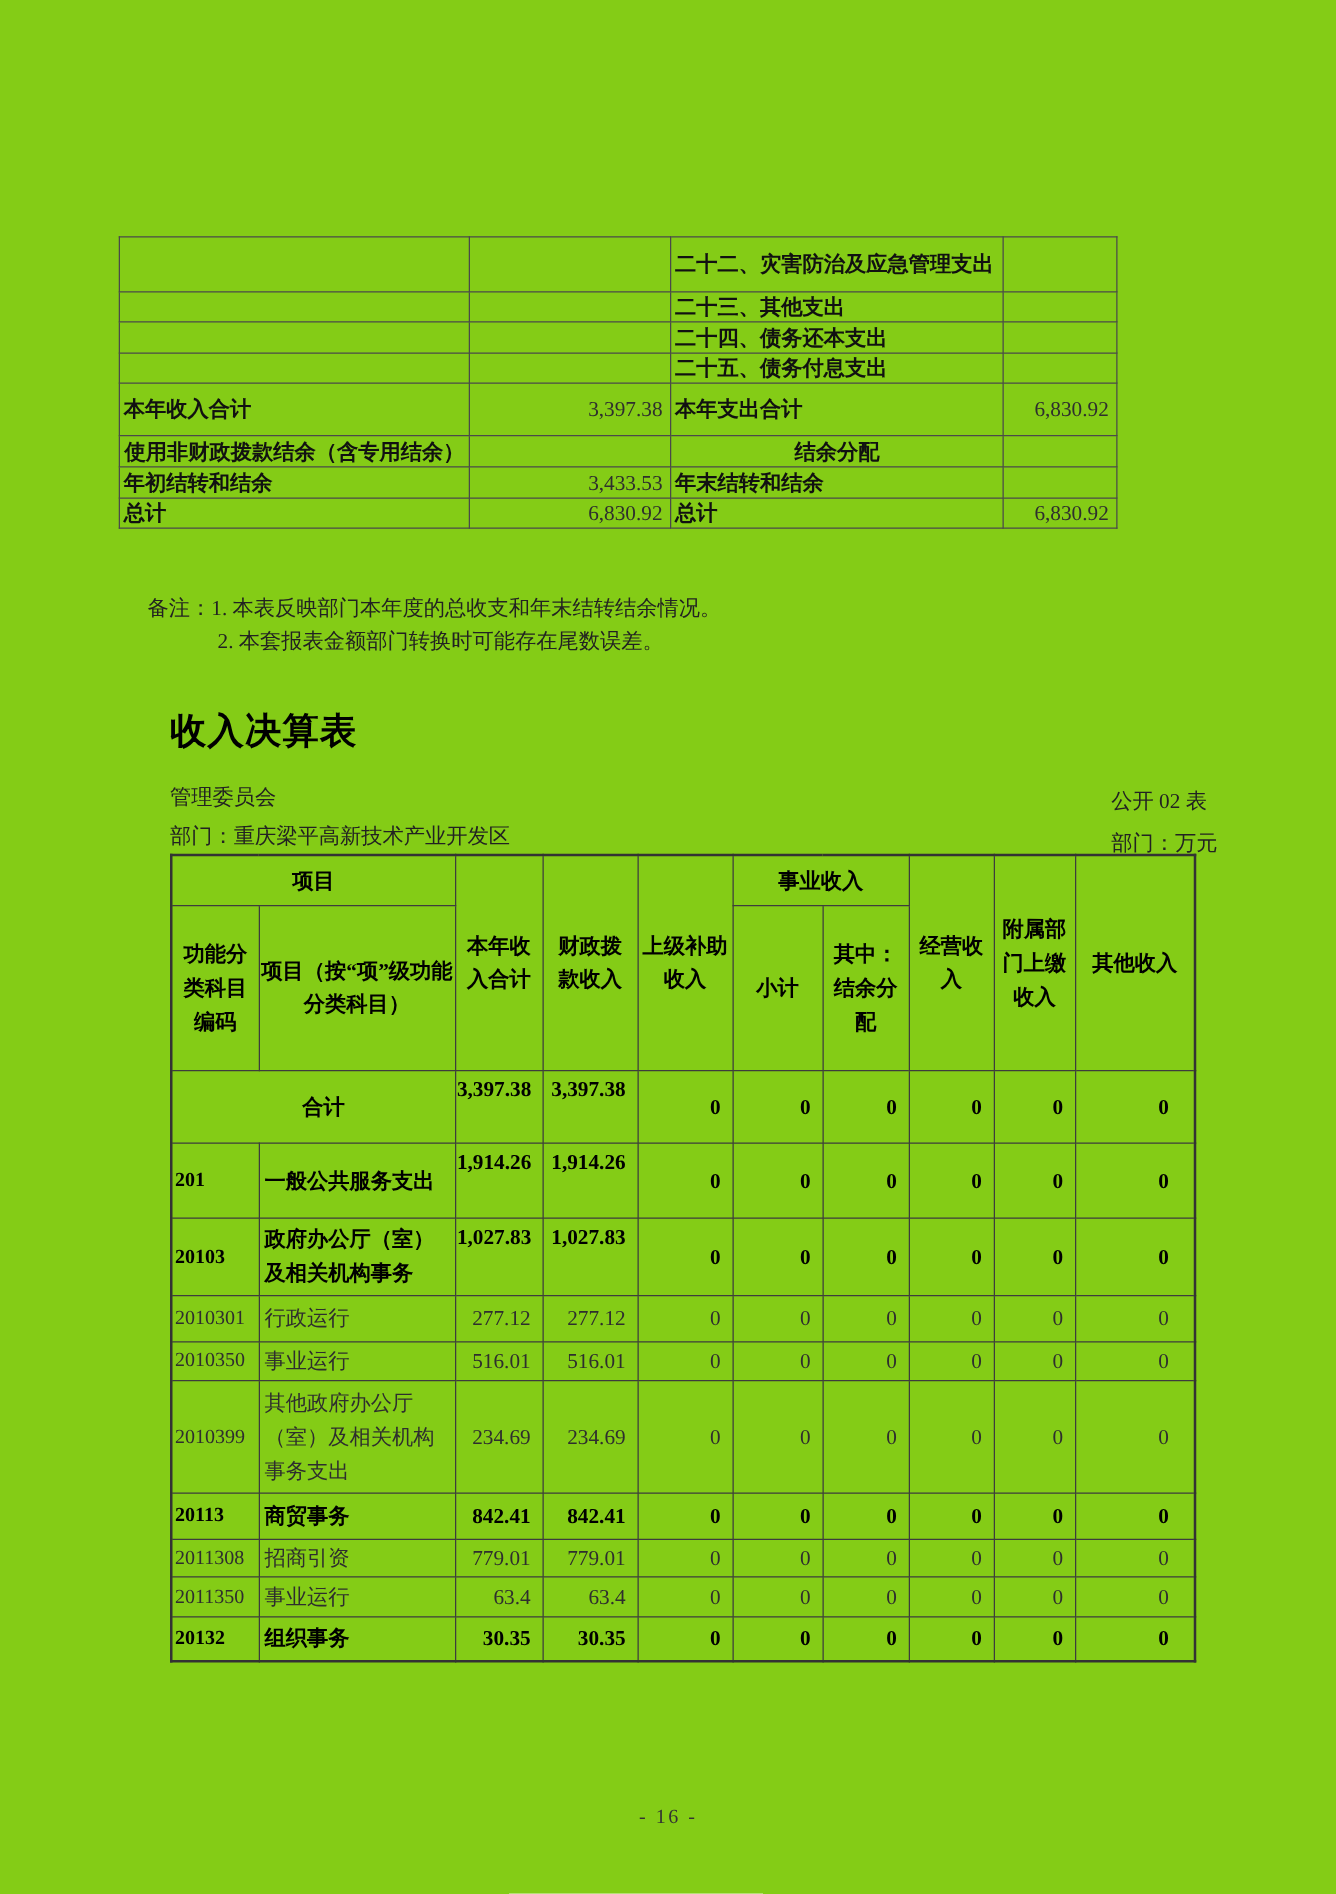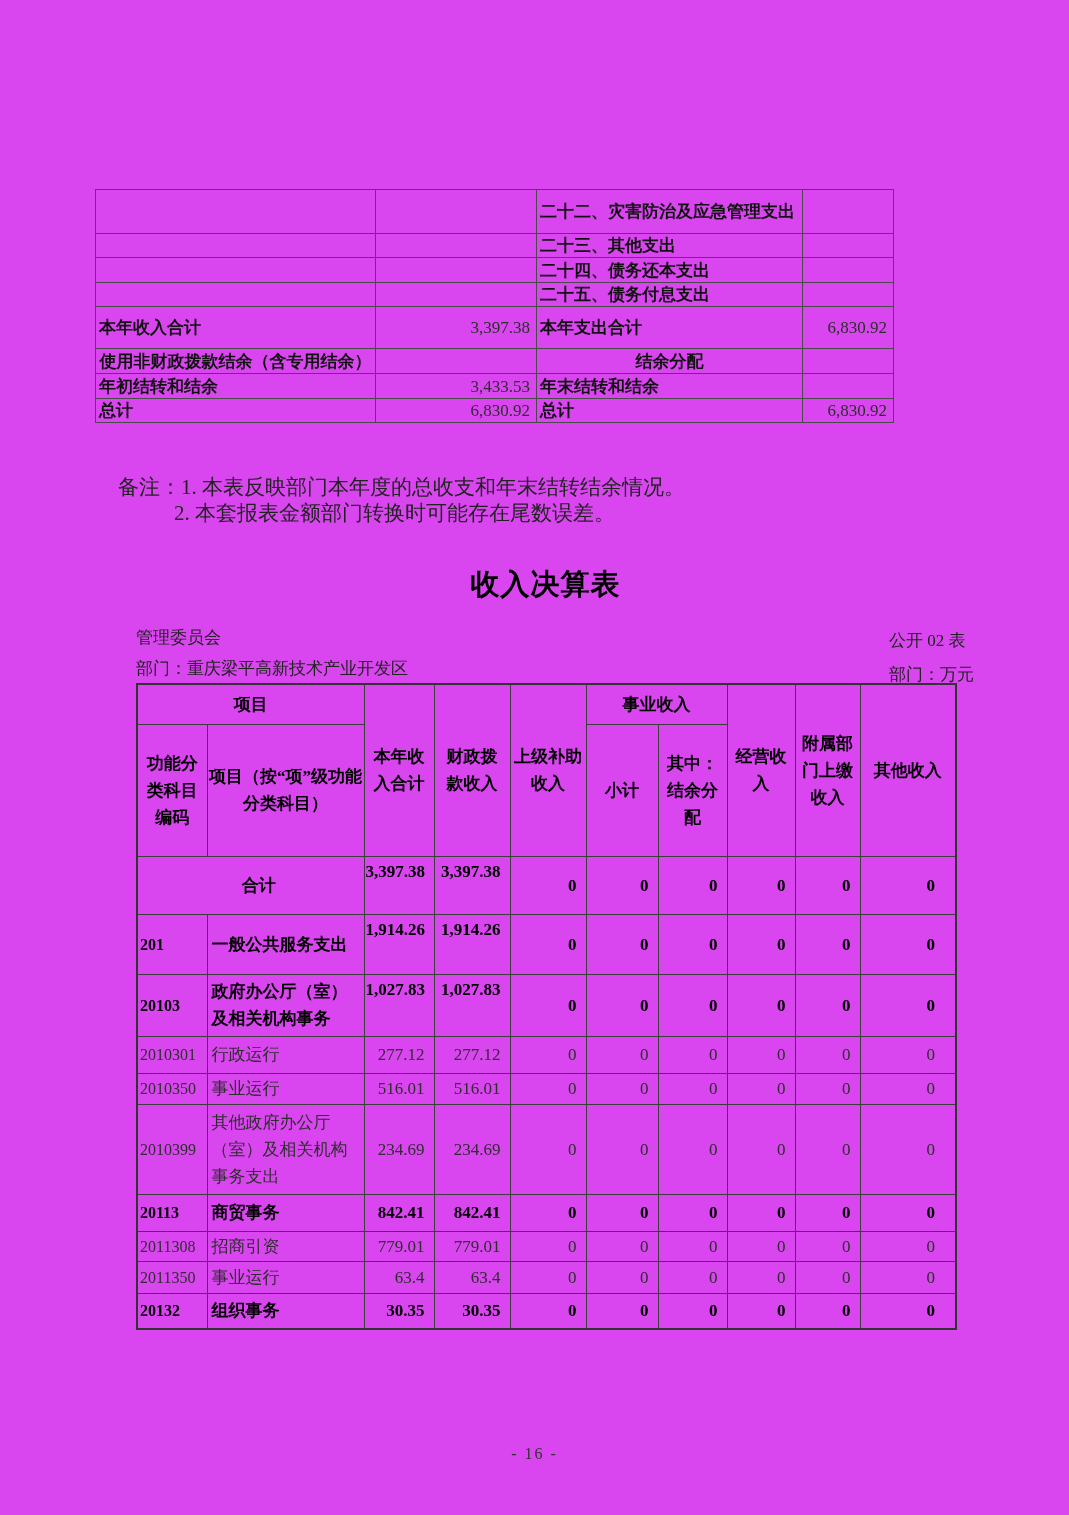--- a/index.html
+++ b/index.html
@@ -1,20 +1,20 @@
 <!DOCTYPE html>
 <html><head>
 <meta charset="utf-8">
 <style>
   html,body{margin:0;padding:0;background:#fff;}
   .page{
     position:relative;
     width:1069px;
     height:1515px;
-    background:#d946ef;
+    background:#84cc16;
     font-family:"Liberation Serif","DejaVu Serif",serif;
     color:#1a1a1a;
     overflow:hidden;
   }
   
   #summary-table{
     position:absolute;
     left:95px; top:189px;
     width:798px;
     border-collapse:collapse;
@@ -48,33 +48,33 @@
   #summary-body tr:nth-child(5){height:42px;}
   #summary-body tr:nth-child(6){height:25px;}
   #summary-body tr:nth-child(7){height:25px;}
   #summary-body tr:nth-child(8){height:23px;}
   #summary-body tr:nth-child(9){height:23px;}
 
   
   .notes{
     position:absolute;
     left:118px; top:474px;
-    font-size:21px;
+    font-size:17px;
     line-height:26px;
     color:#222;
   }
   .notes .indent{margin-left:56px;}
 
   
   #title{
     position:absolute;
     left:136px; top:565px;
     width:819px;
     margin:0;
-    text-align:center;
+    text-align:left;
     font-size:29px;
     font-weight:bold;
     letter-spacing:1px;
     color:#000;
   }
 
   
   .meta-left{
     position:absolute;
     left:136px; top:622px;

